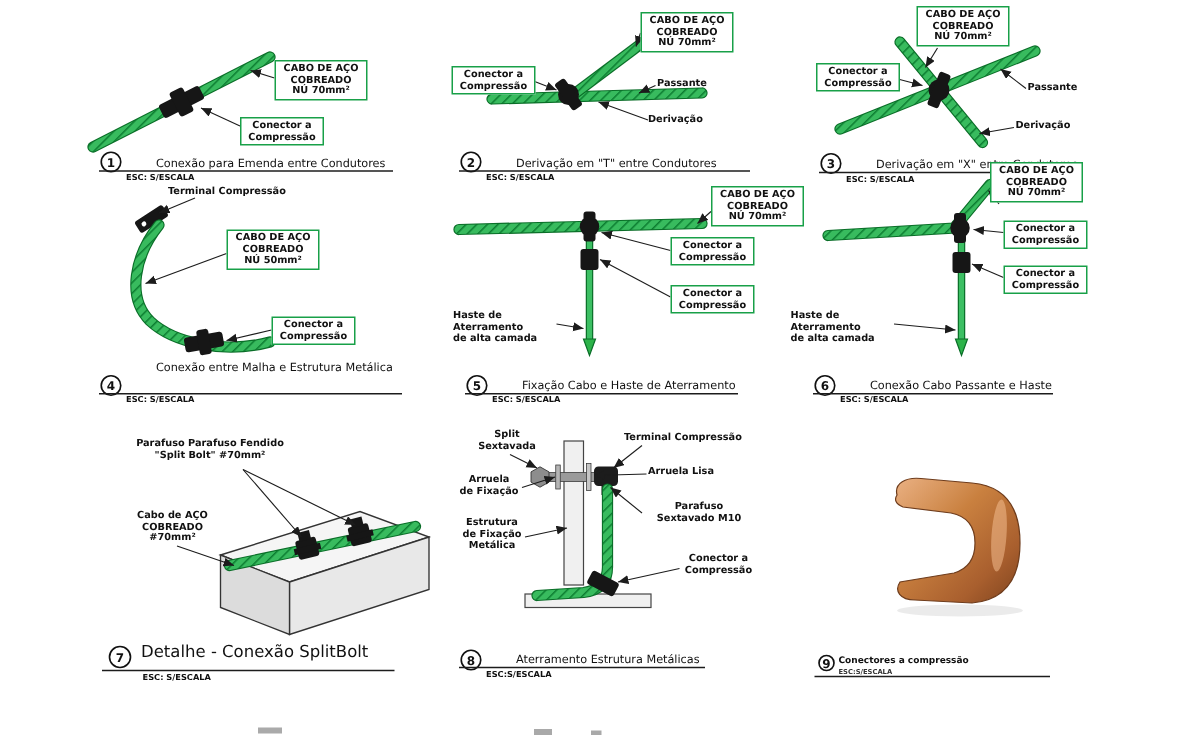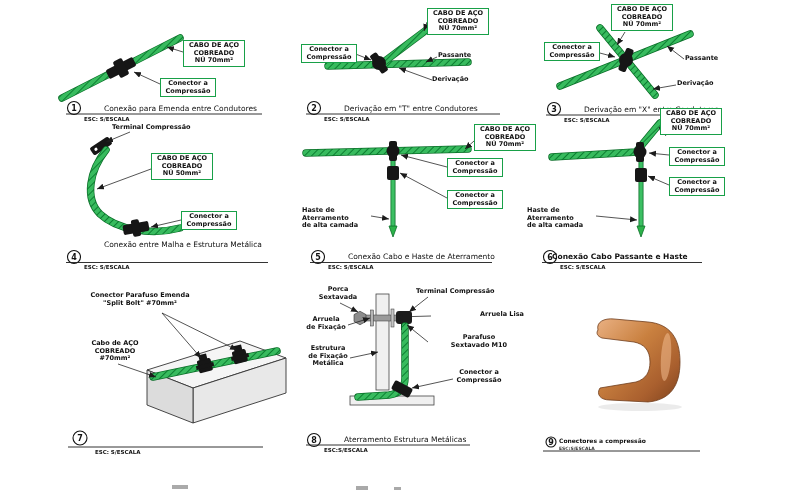--- a/index.html
+++ b/index.html
@@ -287,49 +287,50 @@
 
   <div class="lbl boxed" style="left:474px;top:124px;width:56px;">CABO DE AÇO
 COBREADO
 NÚ 70mm²</div>
   <div class="lbl boxed" style="left:447px;top:158px;width:50px;">Conector a
 Compressão</div>
   <div class="lbl boxed" style="left:447px;top:190px;width:50px;">Conector a
 Compressão</div>
   <div class="lbl" style="left:302px;top:207px;width:72px;">Haste de Aterramento
 de alta camada</div>
-  <div class="ttl" style="left:328px;top:252px;">Conexão Cabo e Haste de Aterramento</div>
+  <div class="ttl" style="left:328px;top:252px;">Fixação Cabo e Haste de Aterramento</div>
   <div class="esc" style="left:328px;top:264px;">ESC: S/ESCALA</div>
 
   <div class="lbl boxed" style="left:660px;top:108px;width:56px;">CABO DE AÇO
 COBREADO
 NÚ 70mm²</div>
   <div class="lbl boxed" style="left:669px;top:147px;width:50px;">Conector a
 Compressão</div>
   <div class="lbl boxed" style="left:669px;top:177px;width:50px;">Conector a
 Compressão</div>
   <div class="lbl" style="left:527px;top:207px;width:72px;">Haste de Aterramento
 de alta camada</div>
-  <div class="ttl" style="left:532px;top:252px;font-weight:bold;">Conexão Cabo Passante e Haste</div>
+  <div class="ttl" style="left:560px;top:252px;">Conexão Cabo Passante e Haste</div>
   <div class="esc" style="left:560px;top:264px;">ESC: S/ESCALA</div>
 
-  <div class="lbl ctr" style="left:90px;top:292px;width:100px;">Conector Parafuso Emenda
+  <div class="lbl ctr" style="left:90px;top:292px;width:100px;">Parafuso Parafuso Fendido
 "Split Bolt" #70mm²</div>
   <div class="lbl ctr" style="left:88px;top:340px;width:54px;">Cabo de AÇO
 COBREADO
 #70mm²</div>
+  <div class="ttl-big" style="left:94px;top:428px;">Detalhe - Conexão SplitBolt</div>
   <div class="esc" style="left:95px;top:449px;">ESC: S/ESCALA</div>
 
-  <div class="lbl ctr" style="left:318px;top:286px;width:40px;">Porca
+  <div class="lbl ctr" style="left:318px;top:286px;width:40px;">Split
 Sextavada</div>
   <div class="lbl" style="left:416px;top:288px;width:90px;">Terminal Compressão</div>
   <div class="lbl ctr" style="left:306px;top:316px;width:40px;">Arruela
 de Fixação</div>
-  <div class="lbl" style="left:432px;top:311px;width:46px;margin-left:48px;">Arruela Lisa</div>
-  <div class="lbl ctr" style="left:450px;top:334px;width:58px;">Parafuso
+  <div class="lbl" style="left:432px;top:311px;width:46px;">Arruela Lisa</div>
+  <div class="lbl ctr" style="left:437px;top:334px;width:58px;">Parafuso
 Sextavado M10</div>
   <div class="lbl ctr" style="left:306px;top:345px;width:44px;">Estrutura
 de Fixação
 Metálica</div>
   <div class="lbl ctr" style="left:454px;top:369px;width:50px;">Conector a
 Compressão</div>
   <div class="ttl" style="left:324px;top:435px;">Aterramento Estrutura Metálicas</div>
   <div class="esc" style="left:324px;top:446.5px;">ESC:S/ESCALA</div>
 
   <div class="t-sm" style="left:559px;top:437px;">Conectores a compressão</div>

